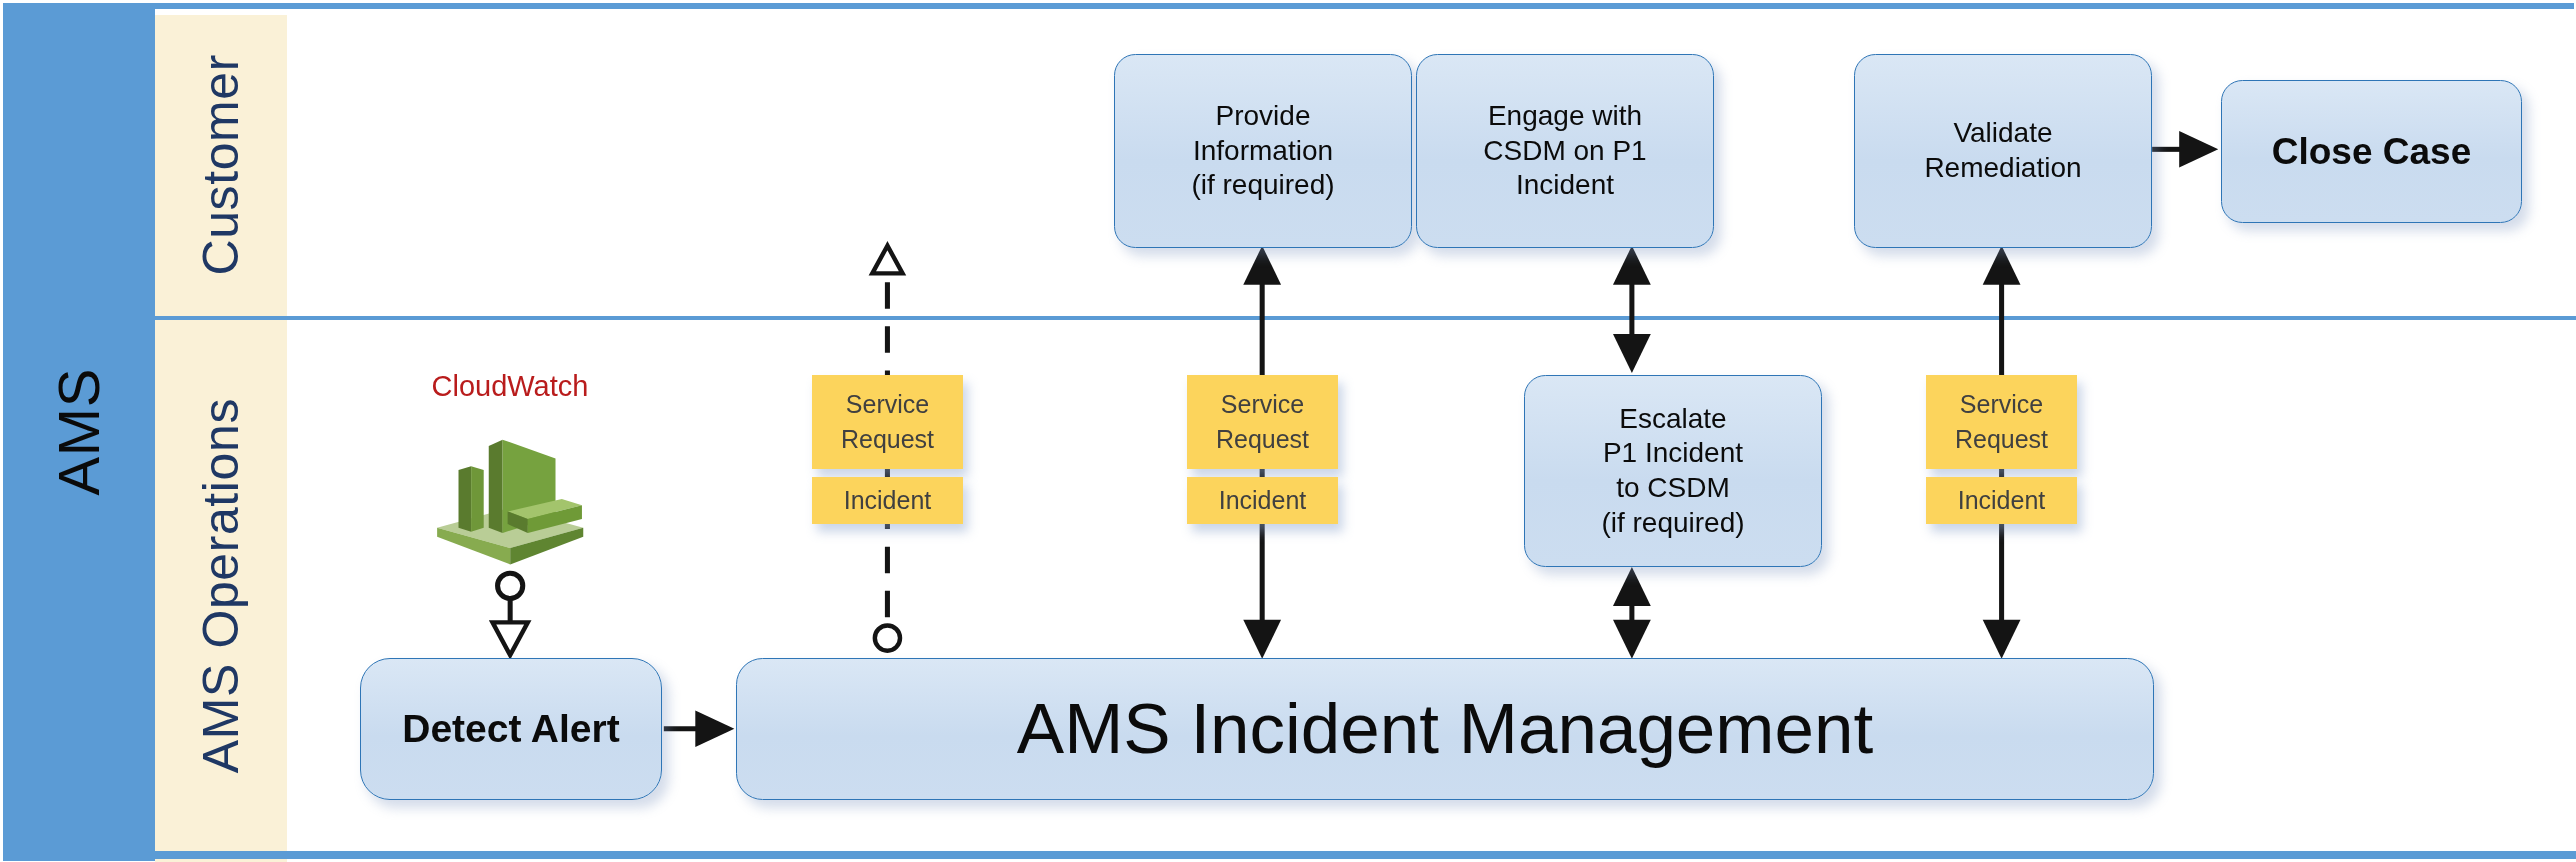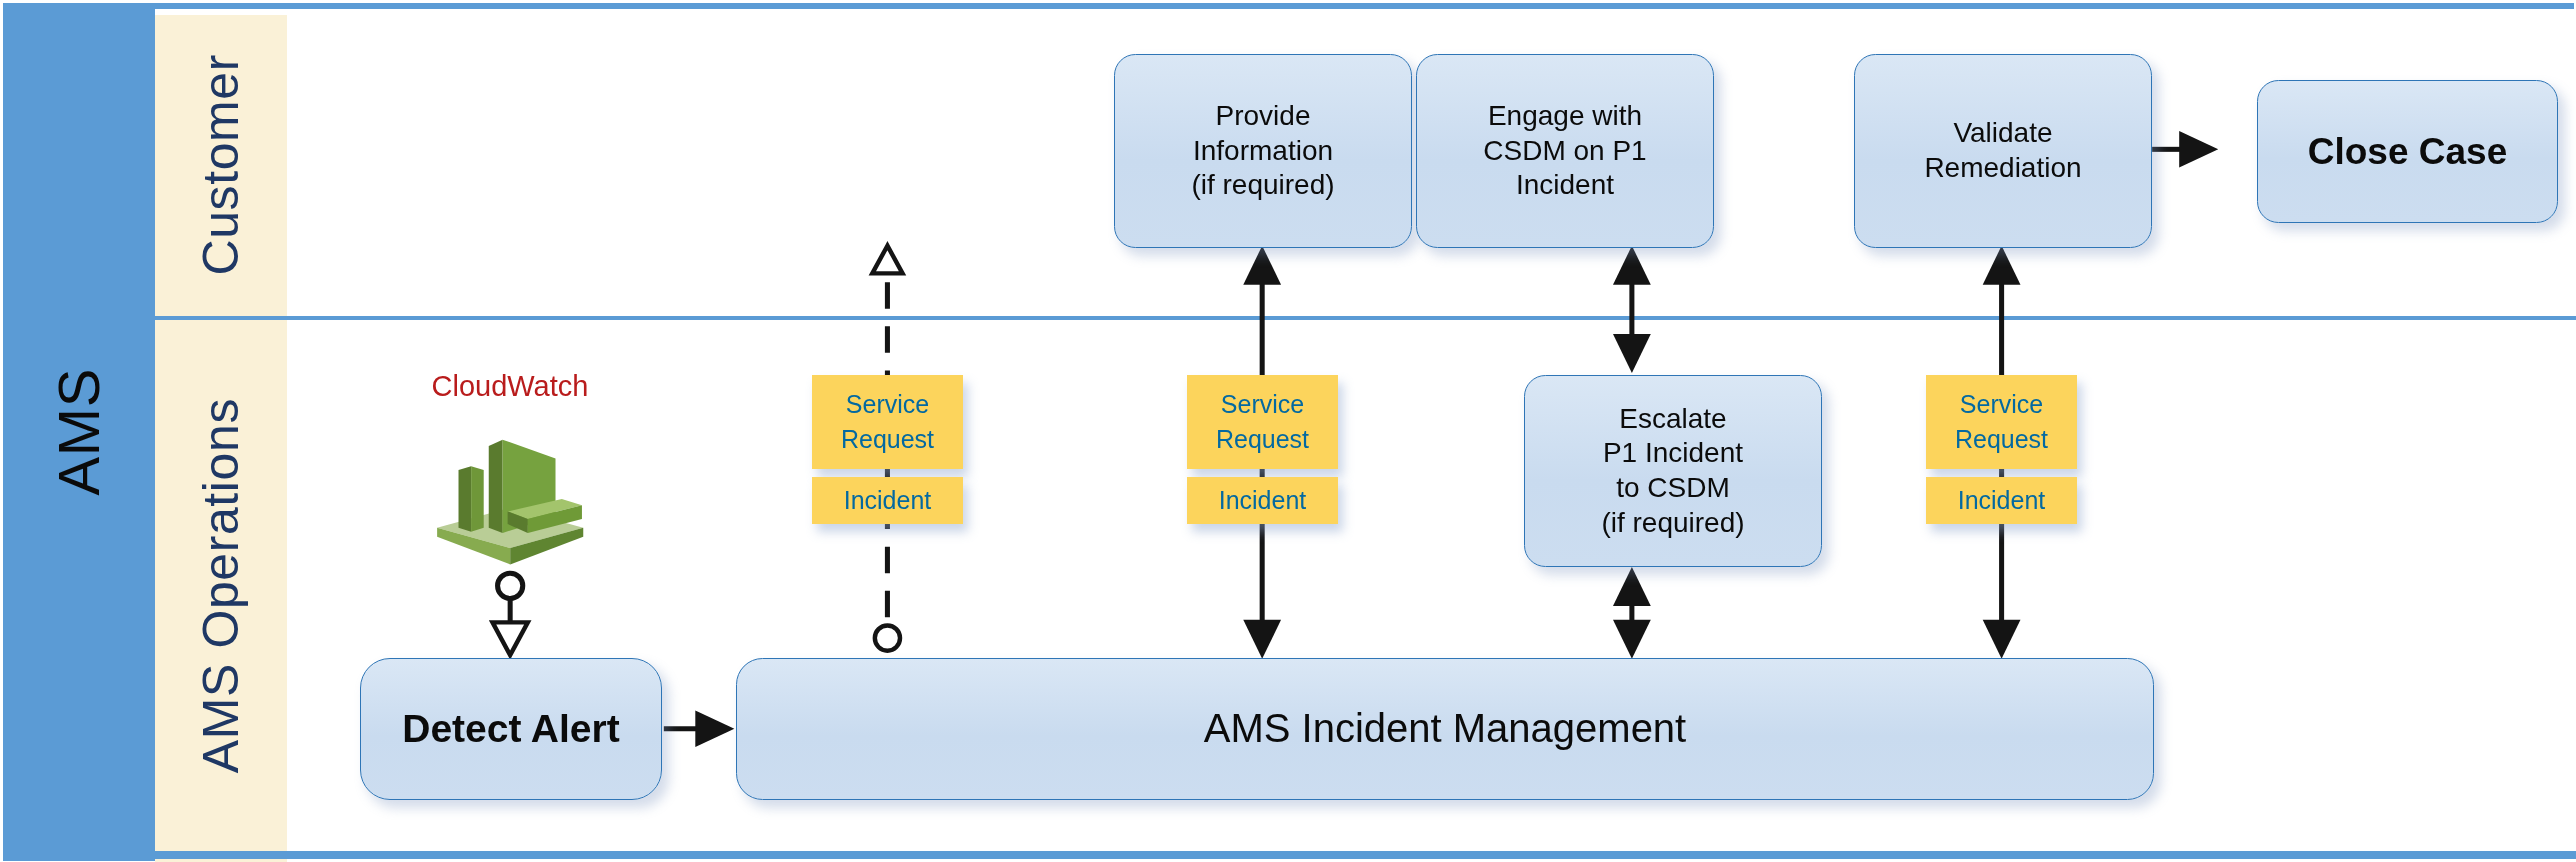--- a/index.html
+++ b/index.html
@@ -24,27 +24,27 @@
   
   .pbox{position:absolute;display:flex;align-items:center;justify-content:center;text-align:center;
         white-space:pre-line;color:#0b0b0b;font-size:28px;line-height:1.24;
         background:linear-gradient(180deg,#dae7f5 0%,#c9dbef 55%,#ccddf0 100%);
         border:1.9px solid #2e75b6;border-radius:21.4px;
         box-shadow:6.3px 7.6px 11.3px rgba(125,150,190,0.33);z-index:3;}
   .pbox.receive{left:739px;top:54px;width:296px;height:192px;}
   .pbox.provide{left:1114px;top:54px;width:296px;height:192px;}
   .pbox.engage{left:1416px;top:54px;width:296px;height:192px;}
   .pbox.validate{left:1854px;top:54px;width:296px;height:192px;}
-  .pbox.close{left:2221px;top:80px;width:299px;height:141px;font-weight:bold;font-size:37px;margin-left:36px;}
+  .pbox.close{left:2221px;top:80px;width:299px;height:141px;font-weight:bold;font-size:37px;}
   .pbox.detect{left:360px;top:658px;width:300px;height:140px;font-weight:bold;font-size:39px;border-radius:30px;}
-  .pbox.ams-im{left:736px;top:658px;width:1416px;height:140px;font-size:40px;border-radius:26.5px;}
+  .pbox.ams-im{left:736px;top:658px;width:1416px;height:140px;font-size:71px;border-radius:26.5px;}
   .pbox.escalate{left:1484px;top:375px;width:296px;height:190px;margin-left:40px;}
 
   
-  .tag{position:absolute;width:151px;background:#fcd45c;color:#0369a1;font-size:25px;line-height:1.42;
+  .tag{position:absolute;width:151px;background:#fcd45c;color:#404040;font-size:25px;line-height:1.42;
        display:flex;align-items:center;justify-content:center;text-align:center;white-space:pre-line;
        box-shadow:5px 7.6px 10px rgba(140,165,205,0.45);z-index:3;}
   .tag.sr{top:375px;height:94px;}
   .tag.inc{top:477px;height:47px;}
   .tag.c1{left:812px;} .tag.c2{left:1187px;} .tag.c4{left:1926px;}
 
   
   .cw-label{position:absolute;left:384px;top:370px;width:252px;text-align:center;
             font-size:29px;color:#b91c1c;z-index:3;}
 

